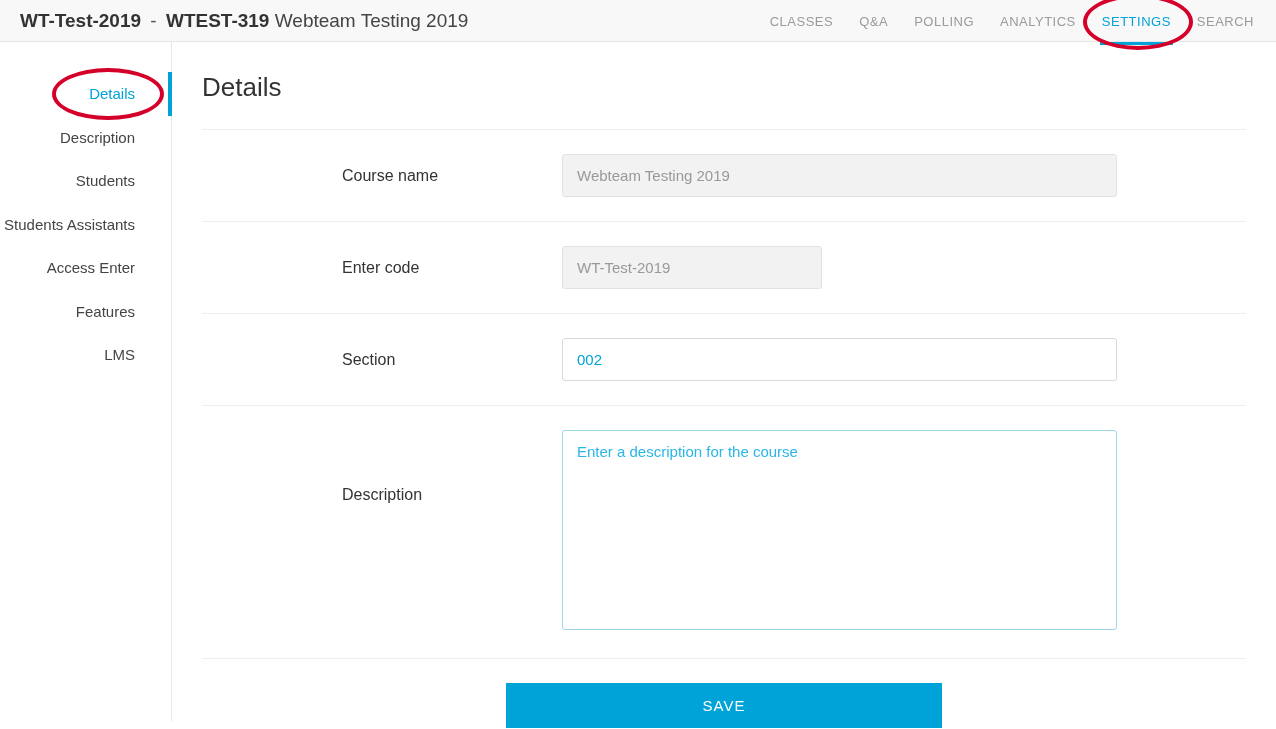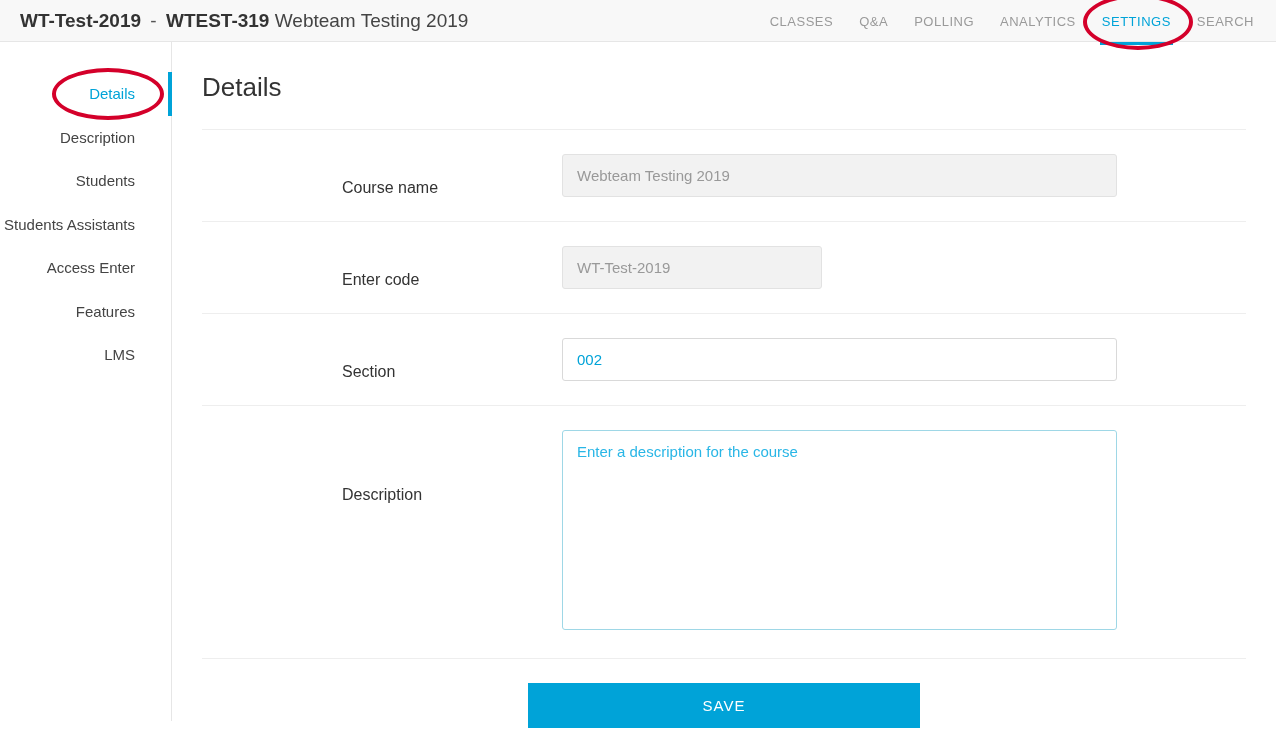--- a/index.html
+++ b/index.html
@@ -86,21 +86,21 @@
     padding: 30px 30px 0 30px;
   }
   .page-title {
     font-size: 26px;
     font-weight: 400;
     color: #333;
     margin-bottom: 26px;
   }
   .form-row {
     display: flex;
-    align-items: flex-end;
+    align-items: center;
     border-top: 1px solid #eee;
     padding: 24px 0;
   }
   .form-row.desc-row { align-items: flex-start; padding-top: 24px; padding-bottom: 24px; }
   .form-row.desc-row .label { padding-top: 56px; }
   .form-section-end { border-top: 1px solid #eee; padding-top: 24px; text-align: center; }
   .label {
     width: 360px;
     padding-left: 140px;
     font-size: 16px;
@@ -126,21 +126,21 @@
   .text-input.readonly.short { width: 260px; }
   .text-input::placeholder, .textarea::placeholder { color: #29b6e6; }
   .text-input.readonly::placeholder { color: #9e9e9e; }
   .textarea {
     height: 200px;
     resize: none;
     border: 1px solid #9ed7e6;
   }
   .save-btn {
     display: inline-block;
-    width: 392px;
+    width: 436px;
     background: #00a3d8;
     color: #fff;
     border: none;
     font-size: 15px;
     letter-spacing: 1px;
     padding: 14px 0;
     cursor: pointer;
     text-transform: uppercase;
   }
 

